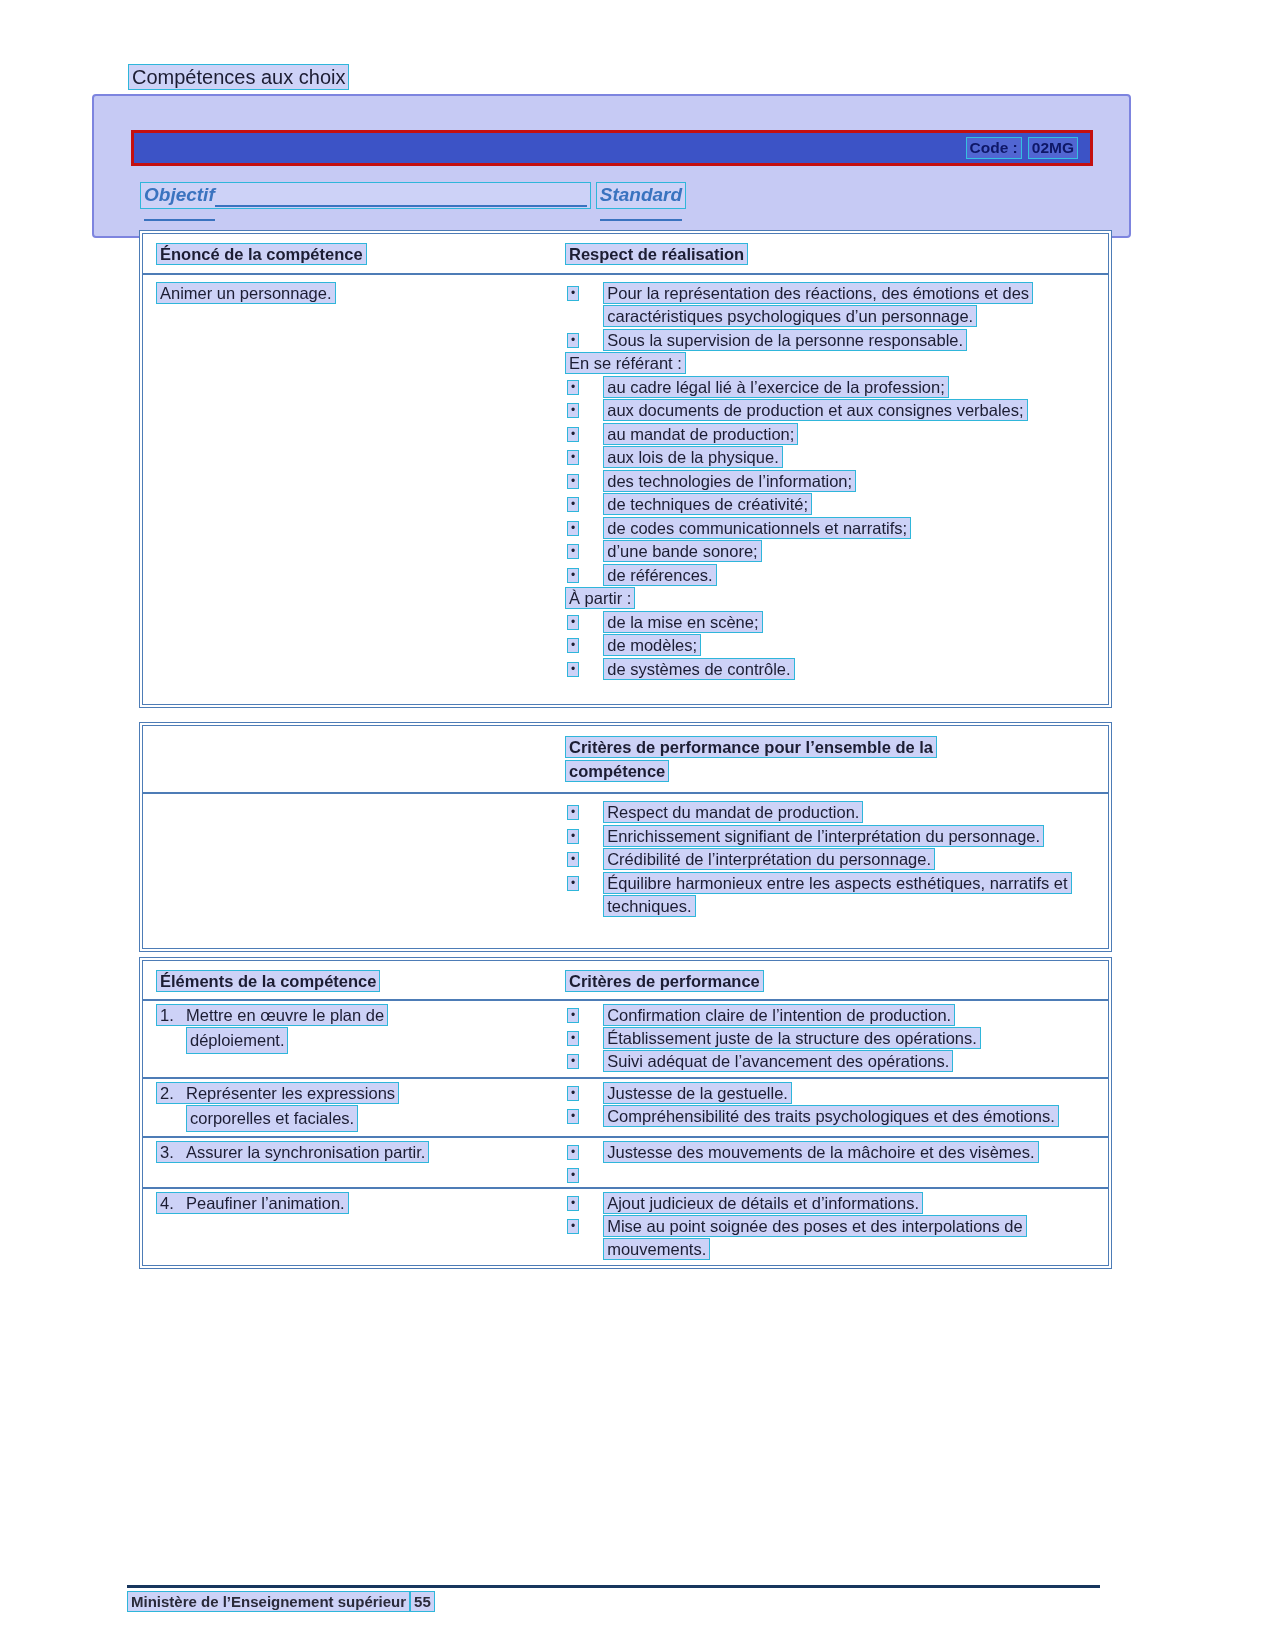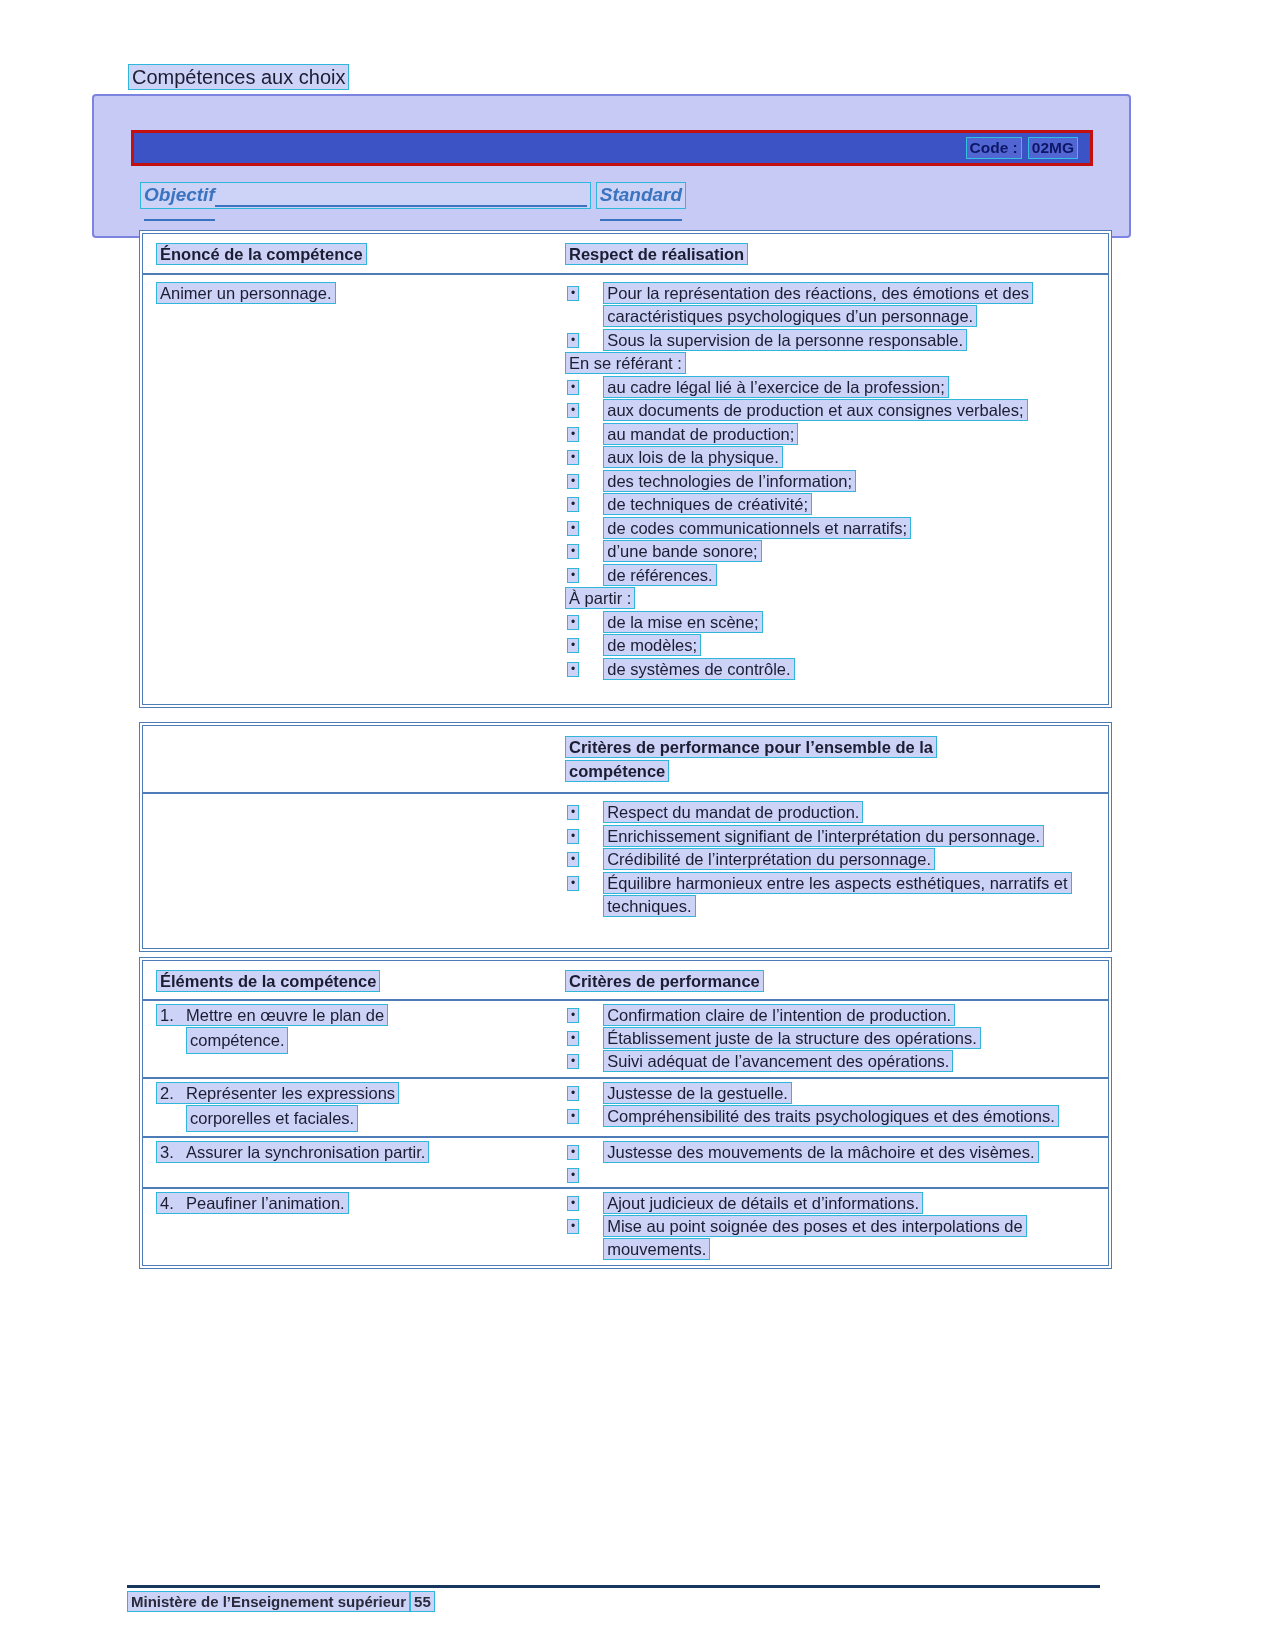--- a/index.html
+++ b/index.html
@@ -210,21 +210,21 @@
 
   <div class="tbl t3">
     <div class="thead">
       <div class="cl"><span class="hl th">Éléments de la compétence</span></div>
       <div class="cr"><span class="hl th">Critères de performance</span></div>
     </div>
 
     <div class="erow">
       <div class="cl">
         <div class="elline"><span class="hl"><span class="num">1.</span><span>Mettre en œuvre le plan de</span></span></div>
-        <div class="elline"><span class="hl l2ind">compétence.</span></div>
+        <div class="elline"><span class="hl l2ind">déploiement.</span></div>
       </div>
       <div class="cr">
         <div class="li">
             <span class="hl bullet">•</span>
             <div class="tw"><span class="hl">Confirmation claire de l’intention de production.</span></div>
           </div>
         <div class="li">
             <span class="hl bullet">•</span>
             <div class="tw"><span class="hl">Établissement juste de la structure des opérations.</span></div>
           </div>

